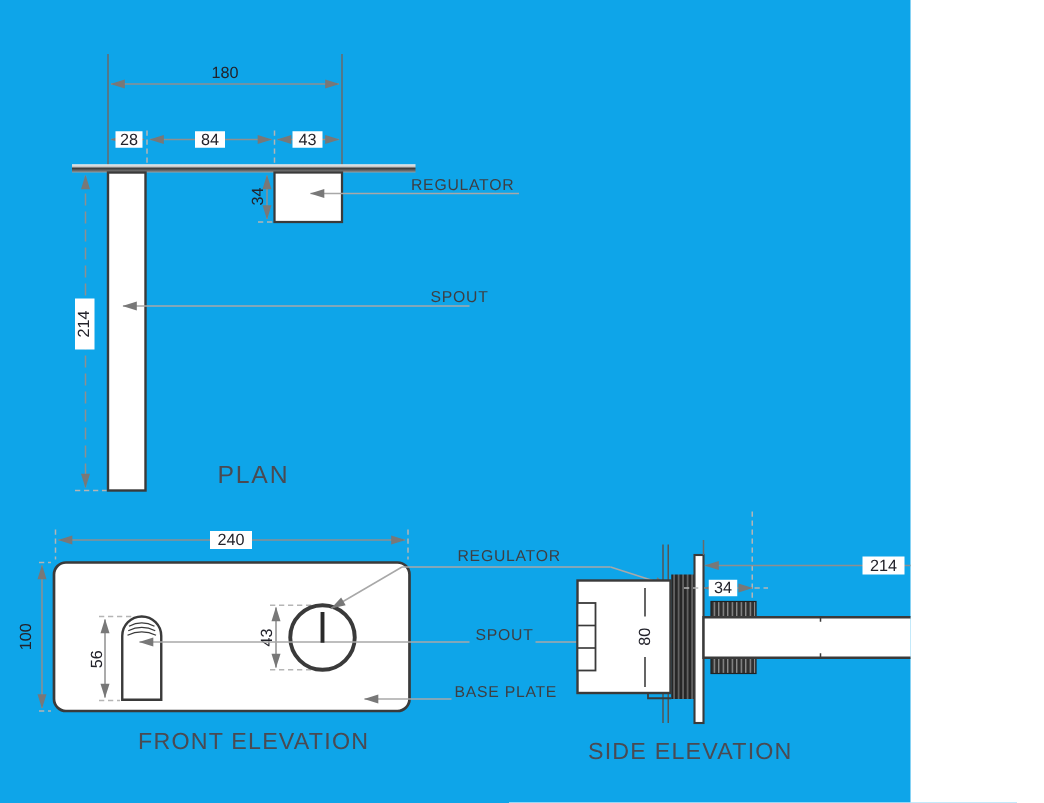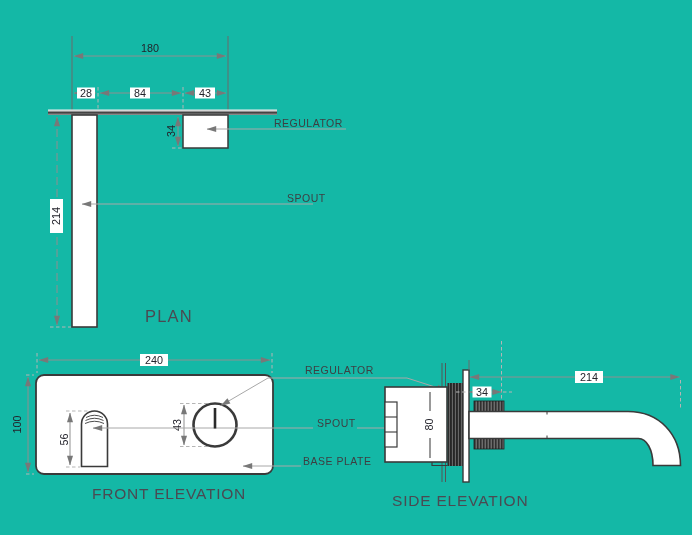--- a/index.html
+++ b/index.html
@@ -1,19 +1,19 @@
 <!DOCTYPE html>
 <html><head>
 <meta charset="utf-8">
 <style>
   html,body{margin:0;padding:0;background:#fff;}
   .sheet{
     position:relative;
-    width:692px;height:535px;
-    background:#14b8a6;
+    width:607px;height:535px;
+    background:#0ea5e9;
     font-family:"Liberation Sans", sans-serif;
     overflow:hidden;
     text-decoration:underline;
   }
   svg text{font-family:"Liberation Sans", sans-serif;}
   .dimtxt{font-size:10.8px;fill:#23232b;}
   .lbltxt{font-size:10.5px;fill:#3e3e42;letter-spacing:.5px;}
   .captxt{font-size:15.5px;fill:#4a4a52;letter-spacing:.8px;}
   .captxt-lg{font-size:16.5px;fill:#4a4a52;letter-spacing:1.2px;}
   .obj{stroke:#3a3a3a;fill:#ffffff;}

